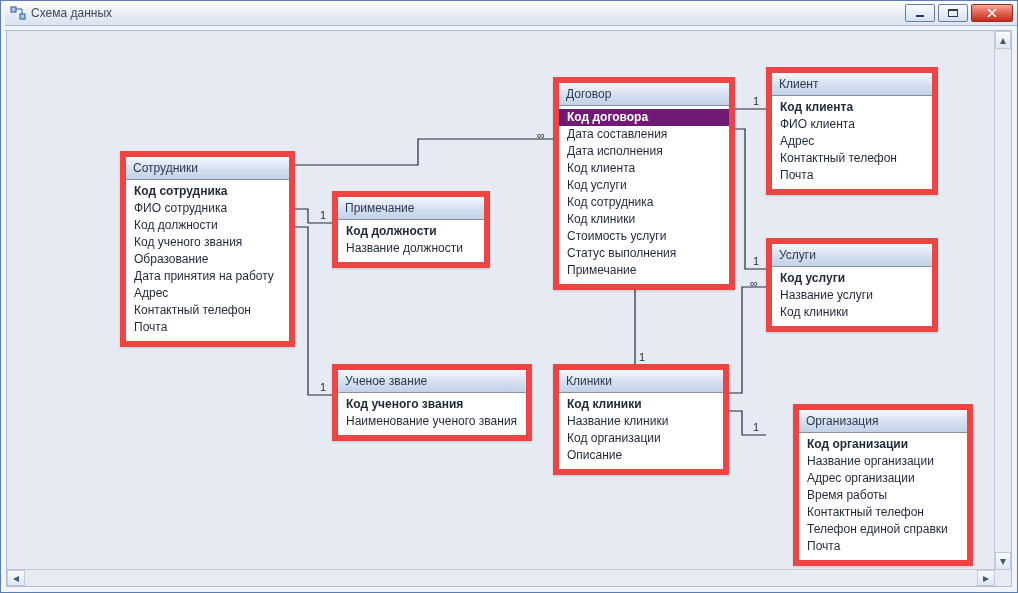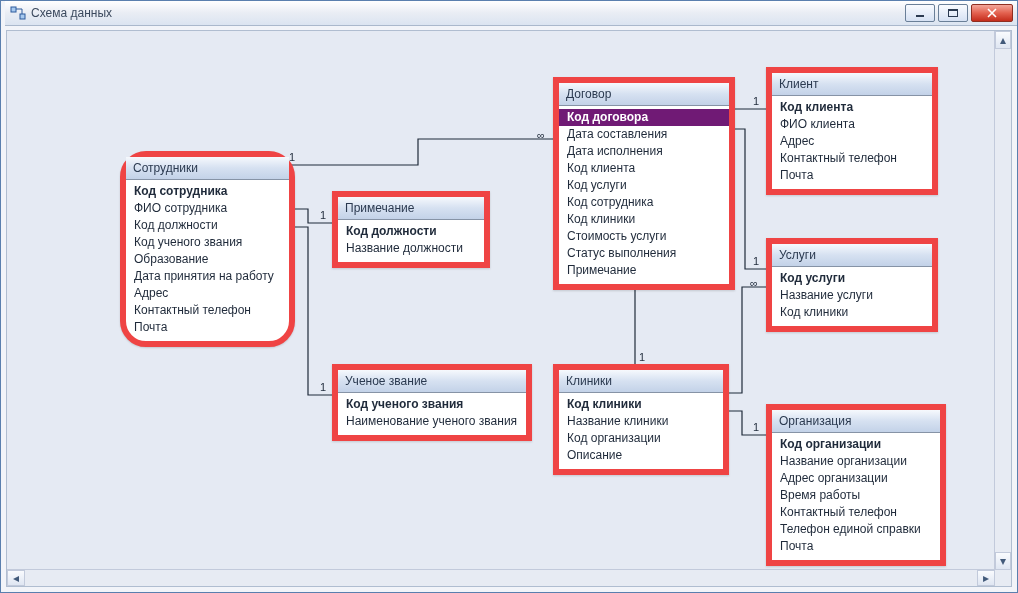--- a/index.html
+++ b/index.html
@@ -89,21 +89,21 @@
           <text x="715" y="358">1</text>
           <text x="743" y="256">∞</text>
           <path d="M628 333 L628 225"></path>
           <text x="632" y="330">1</text>
           <text x="632" y="236">∞</text>
           <path d="M759 404 L735 404 L735 380 L711 380"></path>
           <text x="746" y="400">1</text>
           <text x="715" y="380">∞</text>
         </svg>
 
-    <div class="tbl" style="left: 113px; top: 120px; width: 163px; border-radius: 26px;">
+    <div class="tbl" style="left: 113px; top: 120px; width: 163px;">
           <div class="hdr">Сотрудники</div>
           <div class="body">
             <div class="fld pk">Код сотрудника</div>
             <div class="fld">ФИО сотрудника</div>
             <div class="fld">Код должности</div>
             <div class="fld">Код ученого звания</div>
             <div class="fld">Образование</div>
             <div class="fld">Дата принятия на работу</div>
             <div class="fld">Адрес</div>
             <div class="fld">Контактный телефон</div>
@@ -159,21 +159,21 @@
         </div>
         <div class="tbl" style="left: 546px; top: 333px; width: 164px;">
           <div class="hdr">Клиники</div>
           <div class="body">
             <div class="fld pk">Код клиники</div>
             <div class="fld">Название клиники</div>
             <div class="fld">Код организации</div>
             <div class="fld">Описание</div>
           </div>
         </div>
-        <div class="tbl" style="left: 759px; top: 373px; width: 168px;">
+        <div class="tbl" style="left: 786px; top: 373px; width: 168px;">
           <div class="hdr">Организация</div>
           <div class="body">
             <div class="fld pk">Код организации</div>
             <div class="fld">Название организации</div>
             <div class="fld">Адрес организации</div>
             <div class="fld">Время работы</div>
             <div class="fld">Контактный телефон</div>
             <div class="fld">Телефон единой справки</div>
             <div class="fld">Почта</div>
           </div>

